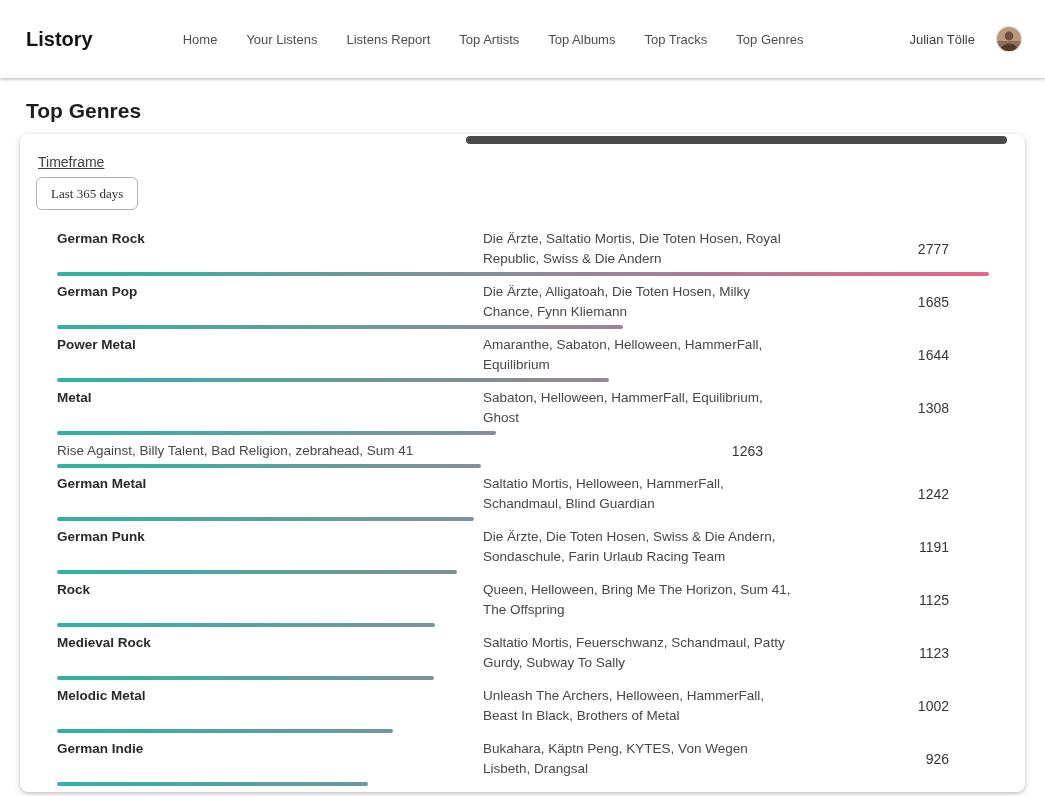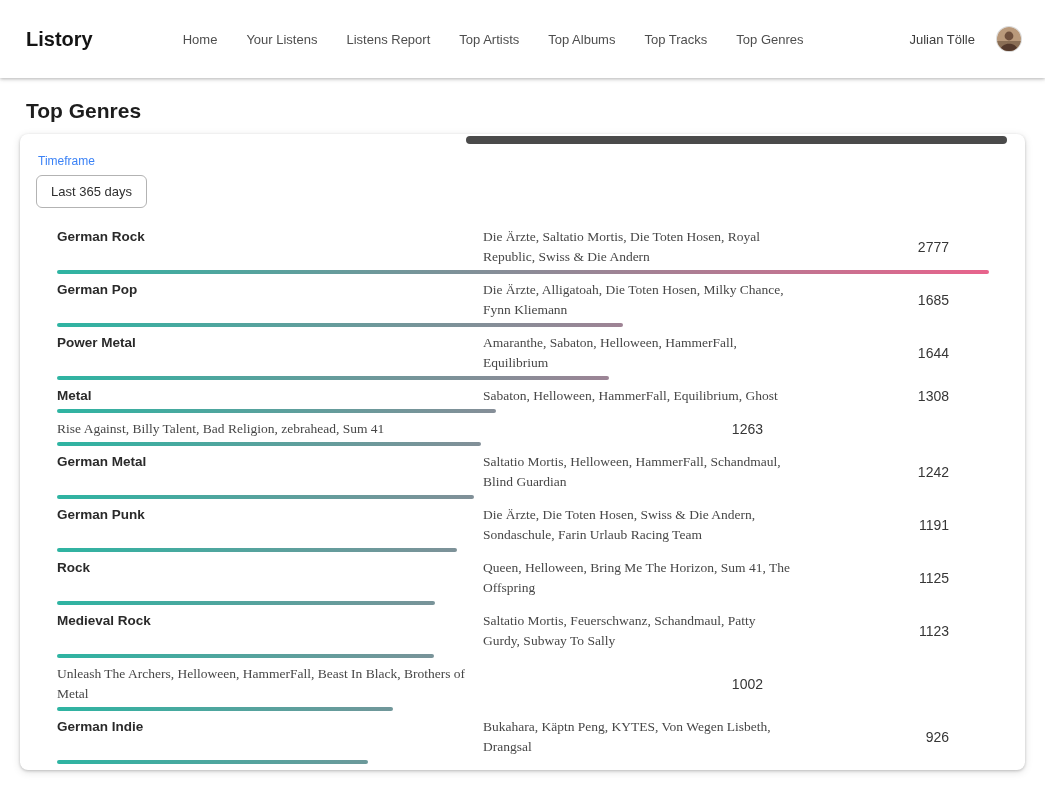--- a/index.html
+++ b/index.html
@@ -26,30 +26,30 @@
   .page-title { font-size: 21px; font-weight: 700; color: #1d1d1d; margin: 21px 0 11px 26px; }
   .card {
     position: relative; margin: 0 20px; background: #fff;
     border-radius: 8px; padding: 15px 16px 6px;
     box-shadow: 0 1px 3px rgba(0,0,0,.2), 0 2px 8px rgba(0,0,0,.12);
   }
   .scroll-thumb {
     position: absolute; top: 2px; left: 44.4%; width: 53.8%; height: 8px;
     border-radius: 4px; background: #4a4a4a; cursor: pointer;
   }
-  .timeframe-label { font-size: 12px; color: #3b82f6; margin: 5px 0 7px 2px; }
+  .timeframe-label { font-size: 14px; color: #404040; margin: 5px 0 7px 2px; text-decoration: underline; }
   .timeframe-btn {
     display: inline-block; font-size: 13px; color: #2f2f2f; background: #fff;
     border: 1px solid #b3b3b3; border-radius: 6px; padding: 8px 14px;
-    font-family: Liberation Sans, sans-serif; cursor: pointer; line-height: 15px;
+    font-family: Liberation Serif, serif; cursor: pointer; line-height: 15px;
   }
   .genre-table { margin: 13px 20px 0 21px; }
   .genre-row { display: grid; grid-template-columns: 426px 320px 1fr; padding-top: 6px; }
   .genre-name { font-size: 13.5px; font-weight: 700; color: #2a2a2a; line-height: 20px; }
-  .genre-artists { font-size: 13.5px; color: #474747; line-height: 20px; padding-right: 12px; font-family: Liberation Serif, serif; }
+  .genre-artists { font-size: 13.5px; color: #474747; line-height: 20px; padding-right: 12px; }
   .genre-count { font-size: 14px; color: #363636; text-align: right; padding-right: 40px; align-self: center; }
   .genre-bar-track { grid-column: 1 / -1; height: 4px; margin-top: 3px; }
   .genre-bar { height: 4px; border-radius: 2px; }
 </style>
 </head>
 <body>
 
 <header class="navbar">
   <div class="brand">Listory</div>
   <nav class="nav-links">
@@ -148,20 +148,21 @@
   </div>
       <div class="genre-row">
     <div class="genre-name">Medieval Rock</div>
     <div class="genre-artists">Saltatio Mortis, Feuerschwanz, Schandmaul, Patty Gurdy, Subway To Sally</div>
     <div class="genre-count">1123</div>
     <div class="genre-bar-track">
       <div class="genre-bar" style="width: 40.44%; background: linear-gradient(90deg, rgb(46, 180, 162) 0%, rgb(232, 99, 140) 247.3%);"></div>
     </div>
   </div>
       <div class="genre-row">
+    <div class="genre-name">Melodic Metal</div>
     <div class="genre-artists">Unleash The Archers, Helloween, HammerFall, Beast In Black, Brothers of Metal</div>
     <div class="genre-count">1002</div>
     <div class="genre-bar-track">
       <div class="genre-bar" style="width: 36.08%; background: linear-gradient(90deg, rgb(46, 180, 162) 0%, rgb(232, 99, 140) 277.1%);"></div>
     </div>
   </div>
       <div class="genre-row">
     <div class="genre-name">German Indie</div>
     <div class="genre-artists">Bukahara, Käptn Peng, KYTES, Von Wegen Lisbeth, Drangsal</div>
     <div class="genre-count">926</div>

